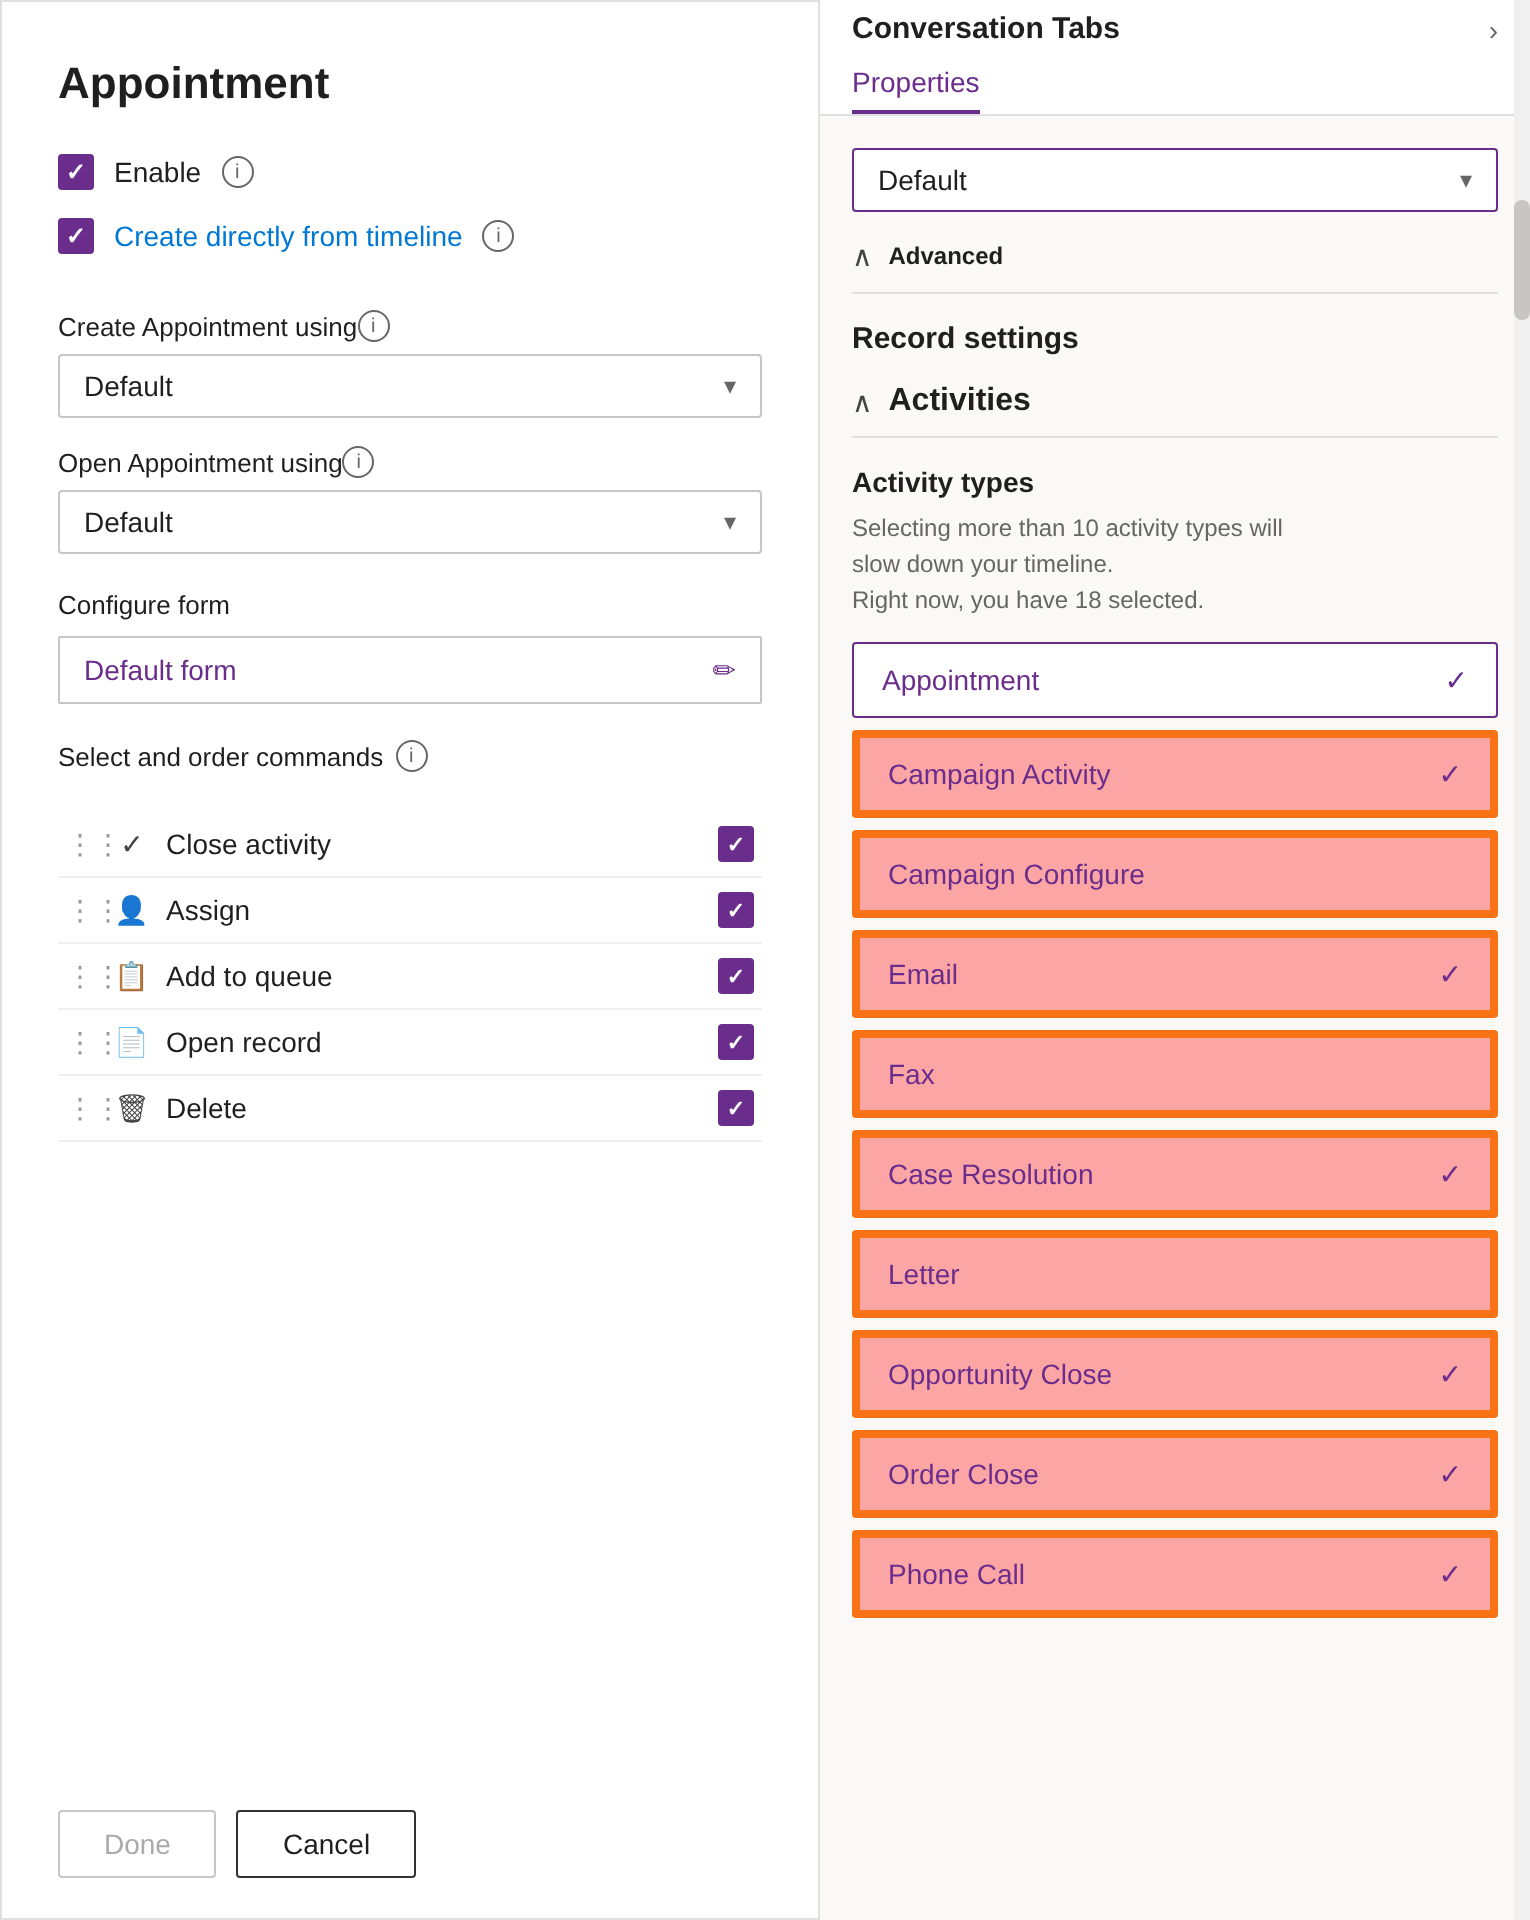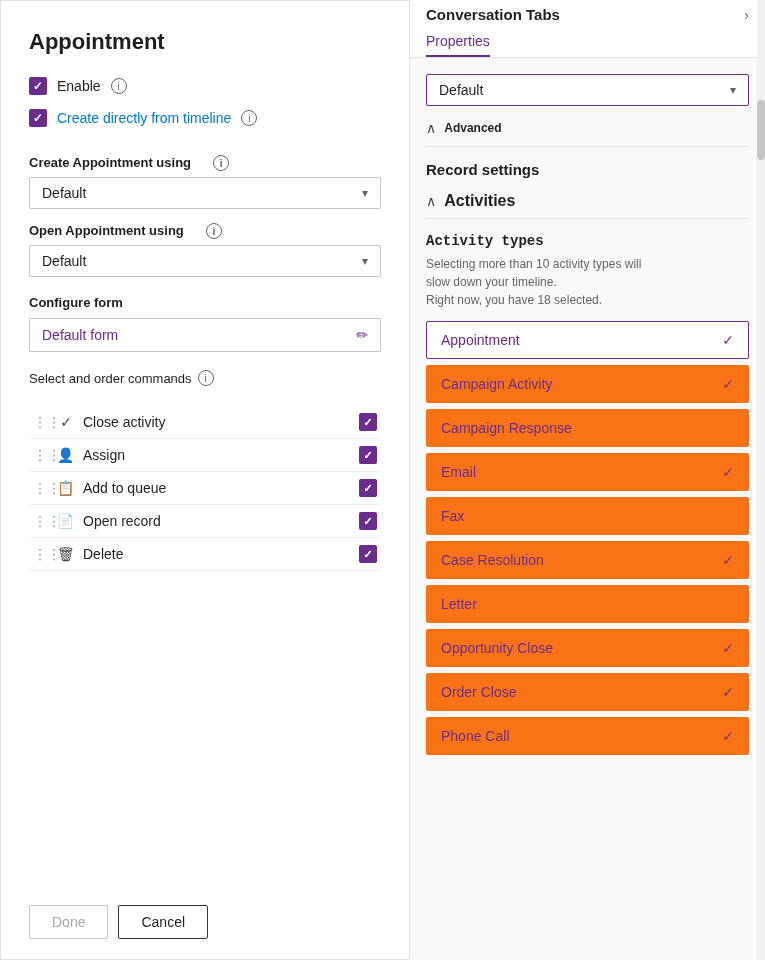--- a/index.html
+++ b/index.html
@@ -82,22 +82,22 @@
       font-size: 14px;
       color: #0078d4;
     }
 
     .field-label {
       font-size: 13px;
       color: #1f1f1f;
       margin-bottom: 6px;
       margin-top: 14px;
       display: flex;
-      gap: 22px;
-      font-weight: bold;
+      align-items: center;
+      gap: 0;
     }
 
     .dropdown-select {
       width: 100%;
       border: 1px solid #c8c6c4;
       border-radius: 2px;
       padding: 7px 12px;
       display: flex;
       justify-content: space-between;
       align-items: center;
@@ -113,21 +113,21 @@
     }
 
     .section-label {
       font-size: 13px;
       color: #1f1f1f;
       margin-top: 18px;
       margin-bottom: 8px;
       display: flex;
       align-items: center;
       gap: 6px;
-      font-weight: 700;
+      font-weight: 400;
     }
 
     .configure-form-box {
       border: 1px solid #c8c6c4;
       border-radius: 1px;
       padding: 8px 12px;
       display: flex;
       justify-content: space-between;
       align-items: center;
       background: #fff;
@@ -351,39 +351,38 @@
       font-size: 16px;
       font-weight: 600;
       color: #1f1f1f;
     }
 
     .activity-types-label {
       font-size: 14px;
       font-weight: 600;
       color: #1f1f1f;
       margin-bottom: 6px;
-      font-family: Liberation Mono, monospace;
     }
 
     .activity-info-text {
       font-size: 12px;
       color: #666;
       margin-bottom: 12px;
       line-height: 1.5;
     }
 
     .activity-item {
-      border: 1px solid #f97316;
+      border: 4px solid #f97316;
       border-radius: 2px;
       padding: 10px 14px;
       display: flex;
       justify-content: space-between;
       align-items: center;
       margin-bottom: 6px;
-      background: #f97316;
+      background: #fca5a5;
       cursor: pointer;
     }
 
     .activity-item.selected {
       border: 1.5px solid #6b2d8b;
       background: #fff;
     }
 
     .activity-item-text {
       font-size: 14px;
@@ -538,21 +537,21 @@
         <span class="activity-item-text">Appointment</span>
         <span class="activity-check">✓</span>
       </div>
 
       <div class="activity-item">
         <span class="activity-item-text">Campaign Activity</span>
         <span class="activity-check">✓</span>
       </div>
 
       <div class="activity-item">
-        <span class="activity-item-text">Campaign Response</span>
+        <span class="activity-item-text">Campaign Configure</span>
       </div>
 
       <div class="activity-item">
         <span class="activity-item-text">Email</span>
         <span class="activity-check">✓</span>
       </div>
 
       <div class="activity-item">
         <span class="activity-item-text">Fax</span>
       </div>

